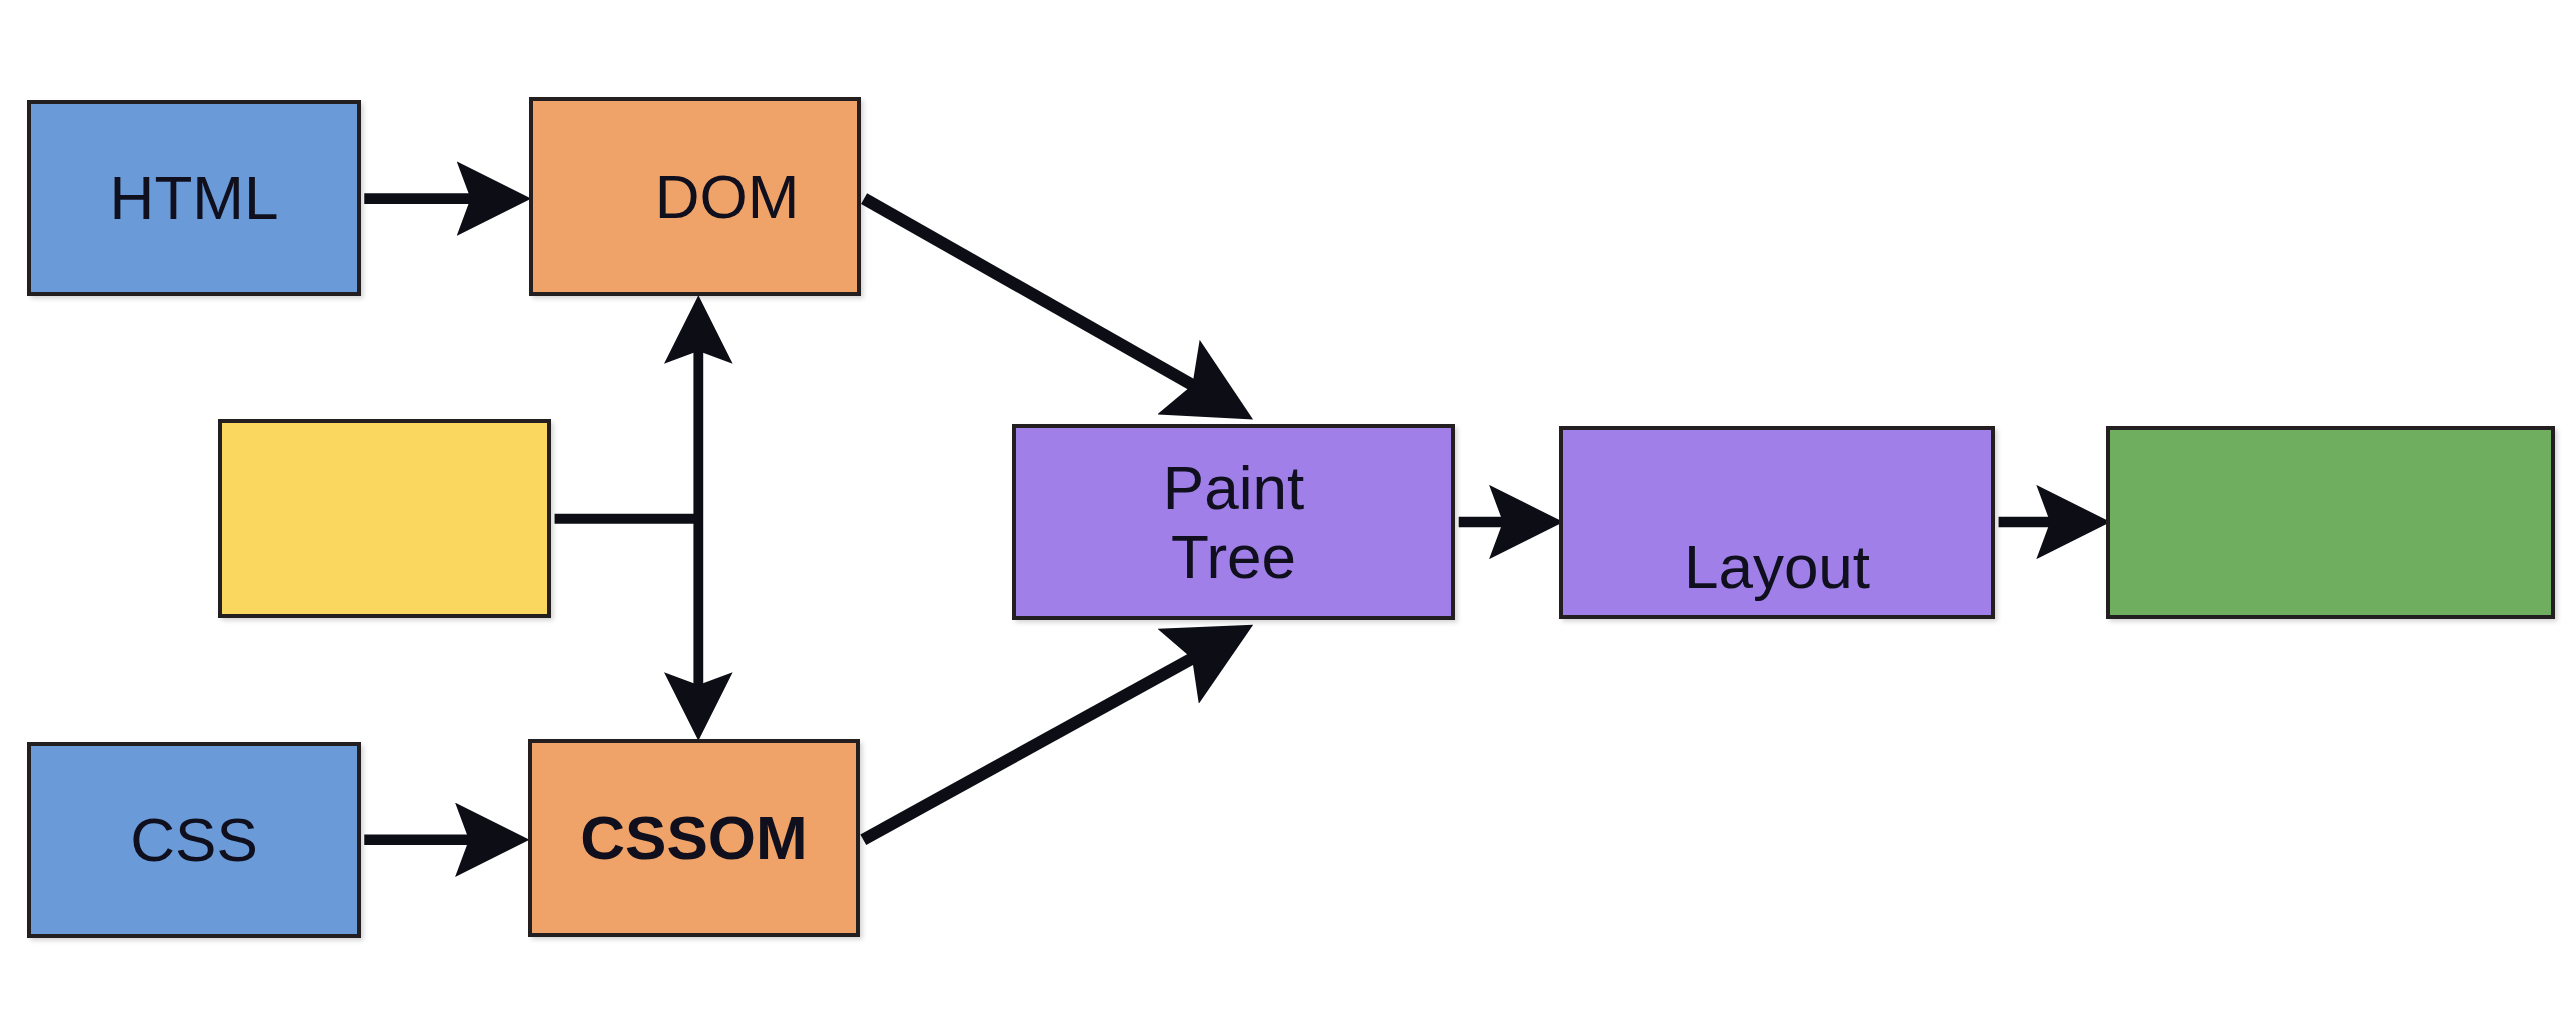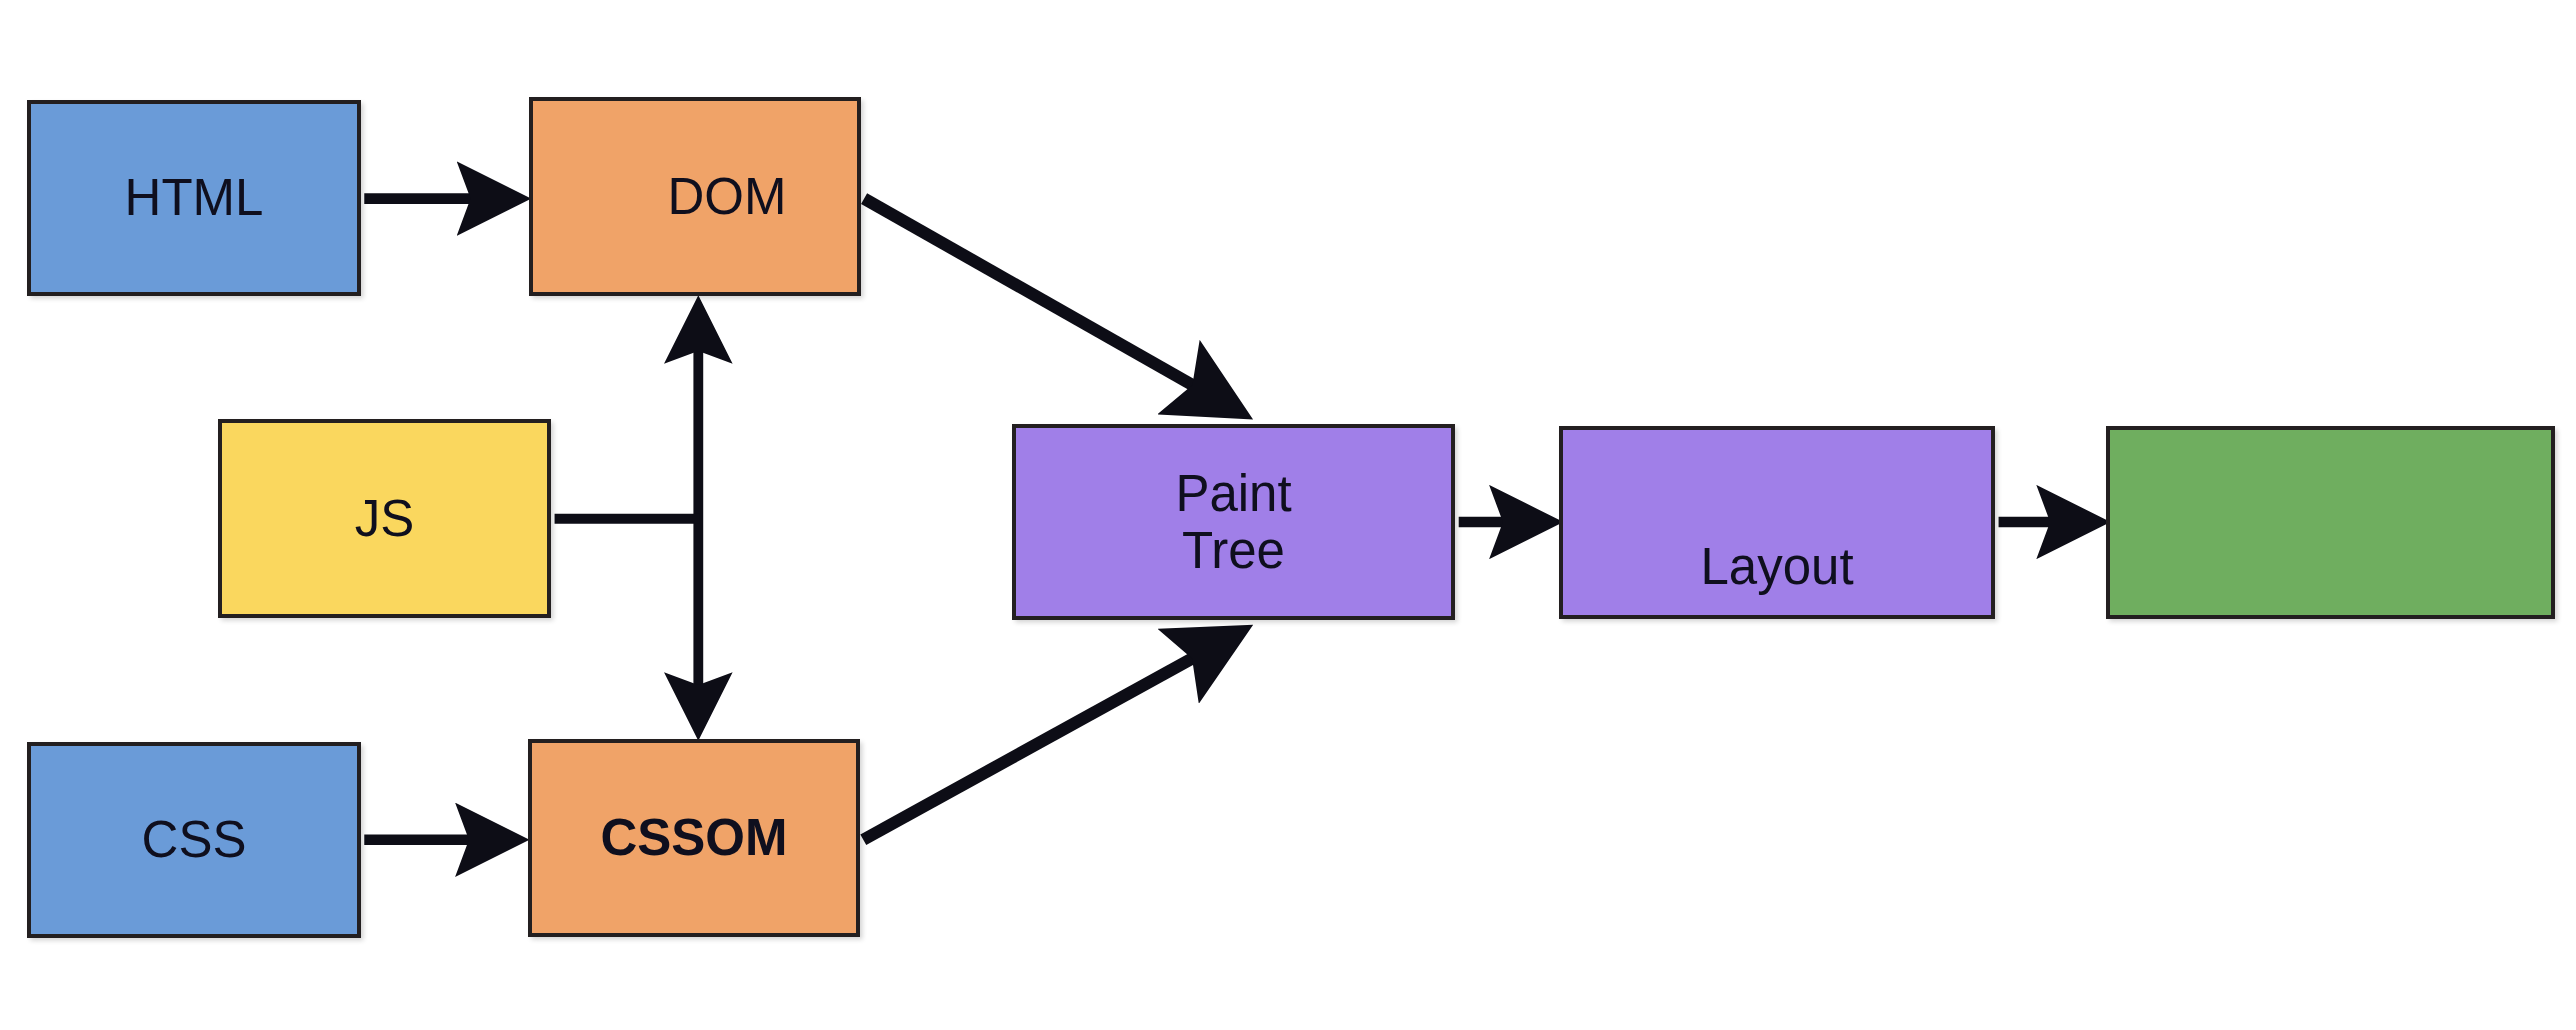--- a/index.html
+++ b/index.html
@@ -25,21 +25,21 @@
     height: 1031px;
   }
   .node-label {
     position: absolute;
     display: flex;
     align-items: center;
     justify-content: center;
     text-align: center;
     color: #0f0f1e;
     font-family: "Liberation Sans", sans-serif;
-    font-size: 51px;
+    font-size: 62px;
     font-weight: 400;
     line-height: 1.12;
     letter-spacing: 0px;
     pointer-events: none;
     white-space: pre-line;
   }
   .node-box {
     position: absolute;
     box-sizing: border-box;
     border: 4.1px solid #231f20;
@@ -94,21 +94,20 @@
     </g>
   </svg>
 
   <div class="node-box" style="left:27px; top:100px; width:334px; height:196px; background:#6a9bd8;"></div>
   <div class="node-label" style="left:27px; top:100px; width:334px; height:196px;">HTML</div>
 
   <div class="node-box" style="left:529px; top:97px; width:332px; height:199px; background:#f0a368;"></div>
   <div class="node-label" style="left:529px; top:97px; width:396px; height:199px;">DOM</div>
 
   <div class="node-box" style="left:218px; top:419px; width:333px; height:199px; background:#fad75e;"></div>
-  <div class="node-label" style="left:218px; top:419px; width:333px; height:199px;">JS</div>
 
   <div class="node-box" style="left:1012px; top:424px; width:443px; height:196px; background:#a07fe8;"></div>
   <div class="node-label" style="left:1012px; top:424px; width:443px; height:196px;">Paint
 Tree</div>
 
   <div class="node-box" style="left:1559px; top:426px; width:436px; height:193px; background:#a07fe8;"></div>
   <div class="node-label" style="left:1559px; top:426px; width:436px; height:193px;margin-top:44px;">Layout</div>
 
   <div class="node-box" style="left:2106px; top:426px; width:449px; height:193px; background:#6fae5f;"></div>
 

